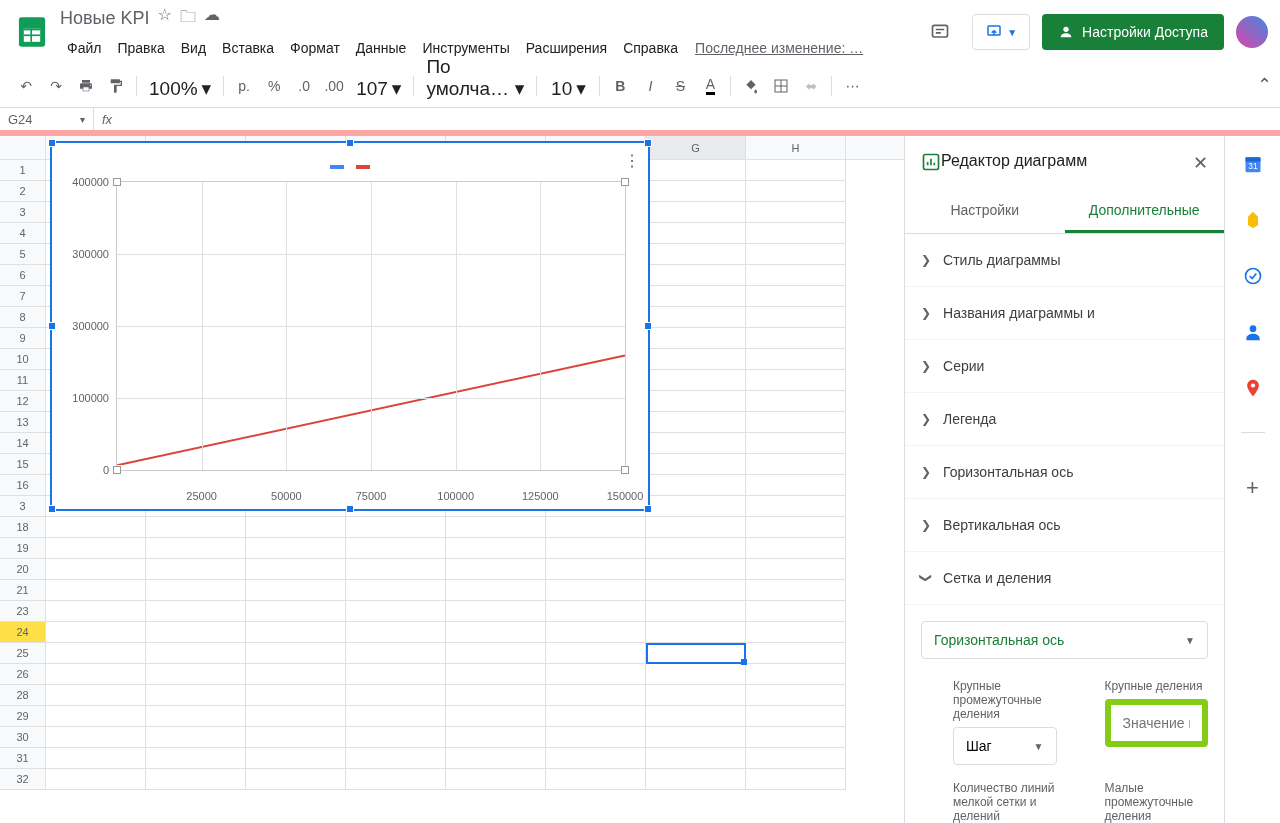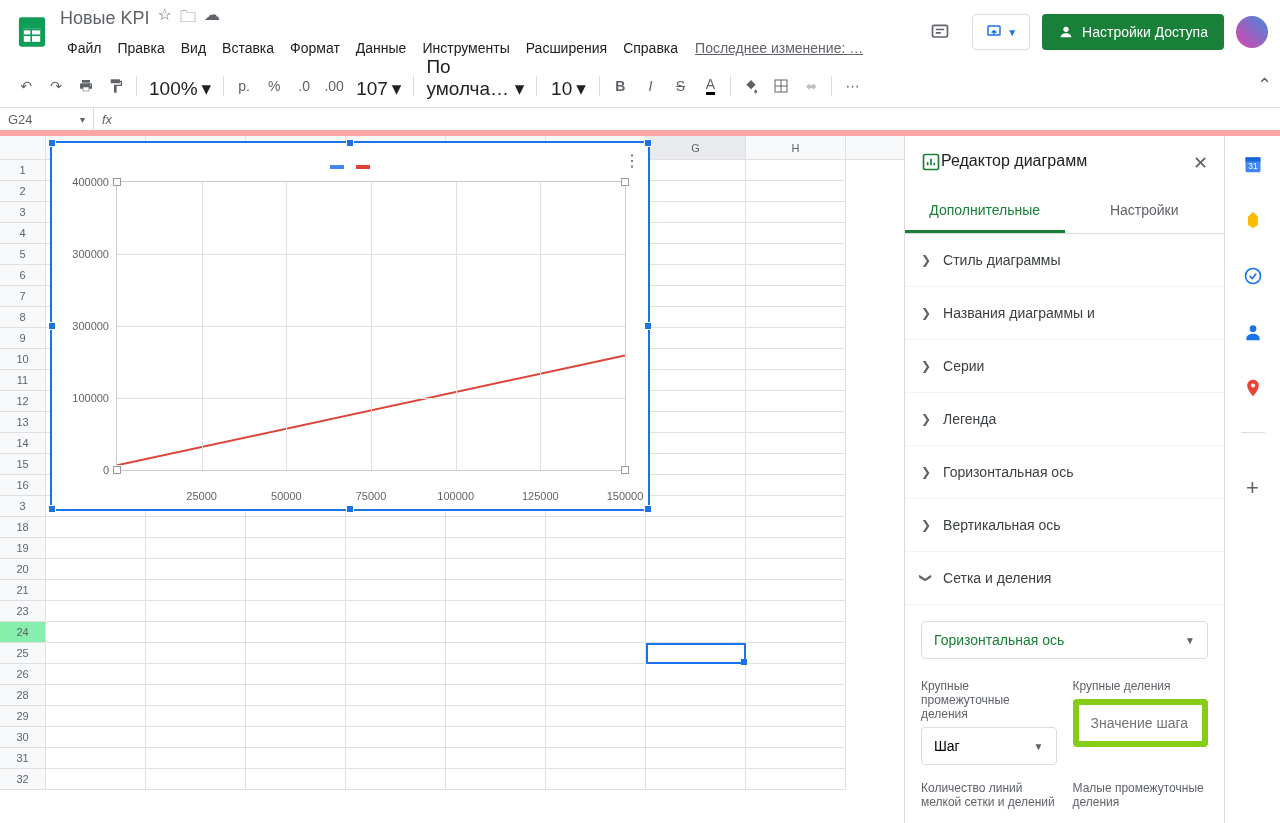--- a/index.html
+++ b/index.html
@@ -77,21 +77,21 @@
 .sb-tab { flex: 1; text-align: center; padding: 12px 8px; font-size: 14px; color: #5f6368; cursor: pointer; }
 .sb-tab.active { color: #188038; border-bottom: 3px solid #188038; font-weight: 500; }
 .sb-body { flex: 1; overflow-y: auto; }
 .sb-section { display: flex; align-items: center; padding: 18px 16px; cursor: pointer; gap: 12px; color: #3c4043; font-size: 14px; border-bottom: 1px solid #f1f3f4; }
 .sb-section.expanded { background: #fff; }
 .chev { color: #5f6368; font-size: 12px; transform: rotate(0); }
 .sb-content { padding: 16px; }
 .sb-select { display: flex; align-items: center; justify-content: space-between; padding: 10px 12px; border: 1px solid #dadce0; border-radius: 4px; font-size: 14px; color: #188038; cursor: pointer; }
 .sb-label { font-size: 12px; color: #5f6368; margin-bottom: 6px; }
 .sb-row { display: flex; gap: 16px; margin-bottom: 16px; }
-.sb-col { flex: 1; }
+.sb-col { flex: 1; margin-left: 32px; }
 .sb-input { width: 100%; padding: 10px 12px; border: 6px solid #84cc16; border-radius: 4px; font-size: 14px; }
 .sb-dropdown { display: flex; align-items: center; justify-content: space-between; padding: 10px 12px; border: 1px solid #dadce0; border-radius: 4px; font-size: 14px; cursor: pointer; }
 
 
 .side-panel { width: 56px; border-left: 1px solid #dadce0; padding: 8px 0; display: flex; flex-direction: column; align-items: center; gap: 16px; }
 .sp-icon { width: 40px; height: 40px; display: flex; align-items: center; justify-content: center; cursor: pointer; border-radius: 50%; }
 
 .collapse-arrow { position: absolute; top: 10px; right: 8px; color: #5f6368; cursor: pointer; font-size: 18px; }
 </style>
 </head>
@@ -469,21 +469,21 @@
           <div class="cell"></div>
           <div class="cell"></div>
           <div class="cell"></div>
           <div class="cell"></div>
           <div class="cell"></div>
           <div class="cell"></div>
           <div class="cell"></div>
           <div class="cell"></div>
         </div>
         <div class="row">
-          <div class="row-h" style="background: #86efac; text-align: center;">24</div>
+          <div class="row-h" style="background: #fde047; text-align: center;">24</div>
           <div class="cell"></div>
           <div class="cell"></div>
           <div class="cell"></div>
           <div class="cell"></div>
           <div class="cell"></div>
           <div class="cell"></div>
           <div class="cell"></div>
           <div class="cell"></div>
         </div>
         <div class="row">
@@ -623,22 +623,22 @@
   <div class="sidebar">
     <div class="sb-header">
       <svg width="20" height="20" viewBox="0 0 24 24" fill="none" stroke="#188038" stroke-width="2">
           <rect x="3" y="3" width="18" height="18" rx="2"></rect>
           <path d="M8 16V12M12 16V8M16 16v-3"></path>
         </svg>
       <div class="sb-title">Редактор диаграмм</div>
       <div class="sb-close">✕</div>
     </div>
     <div class="sb-tabs">
+      <div class="sb-tab">Настройки</div>
       <div class="sb-tab active">Дополнительные</div>
-      <div class="sb-tab">Настройки</div>
     </div>
     <div class="sb-body">
       <div class="sb-section">
           <span class="chev">❯</span>
           <span>Стиль диаграммы</span>
         </div>
       <div class="sb-section">
           <span class="chev">❯</span>
           <span>Названия диаграммы и</span>
         </div>

